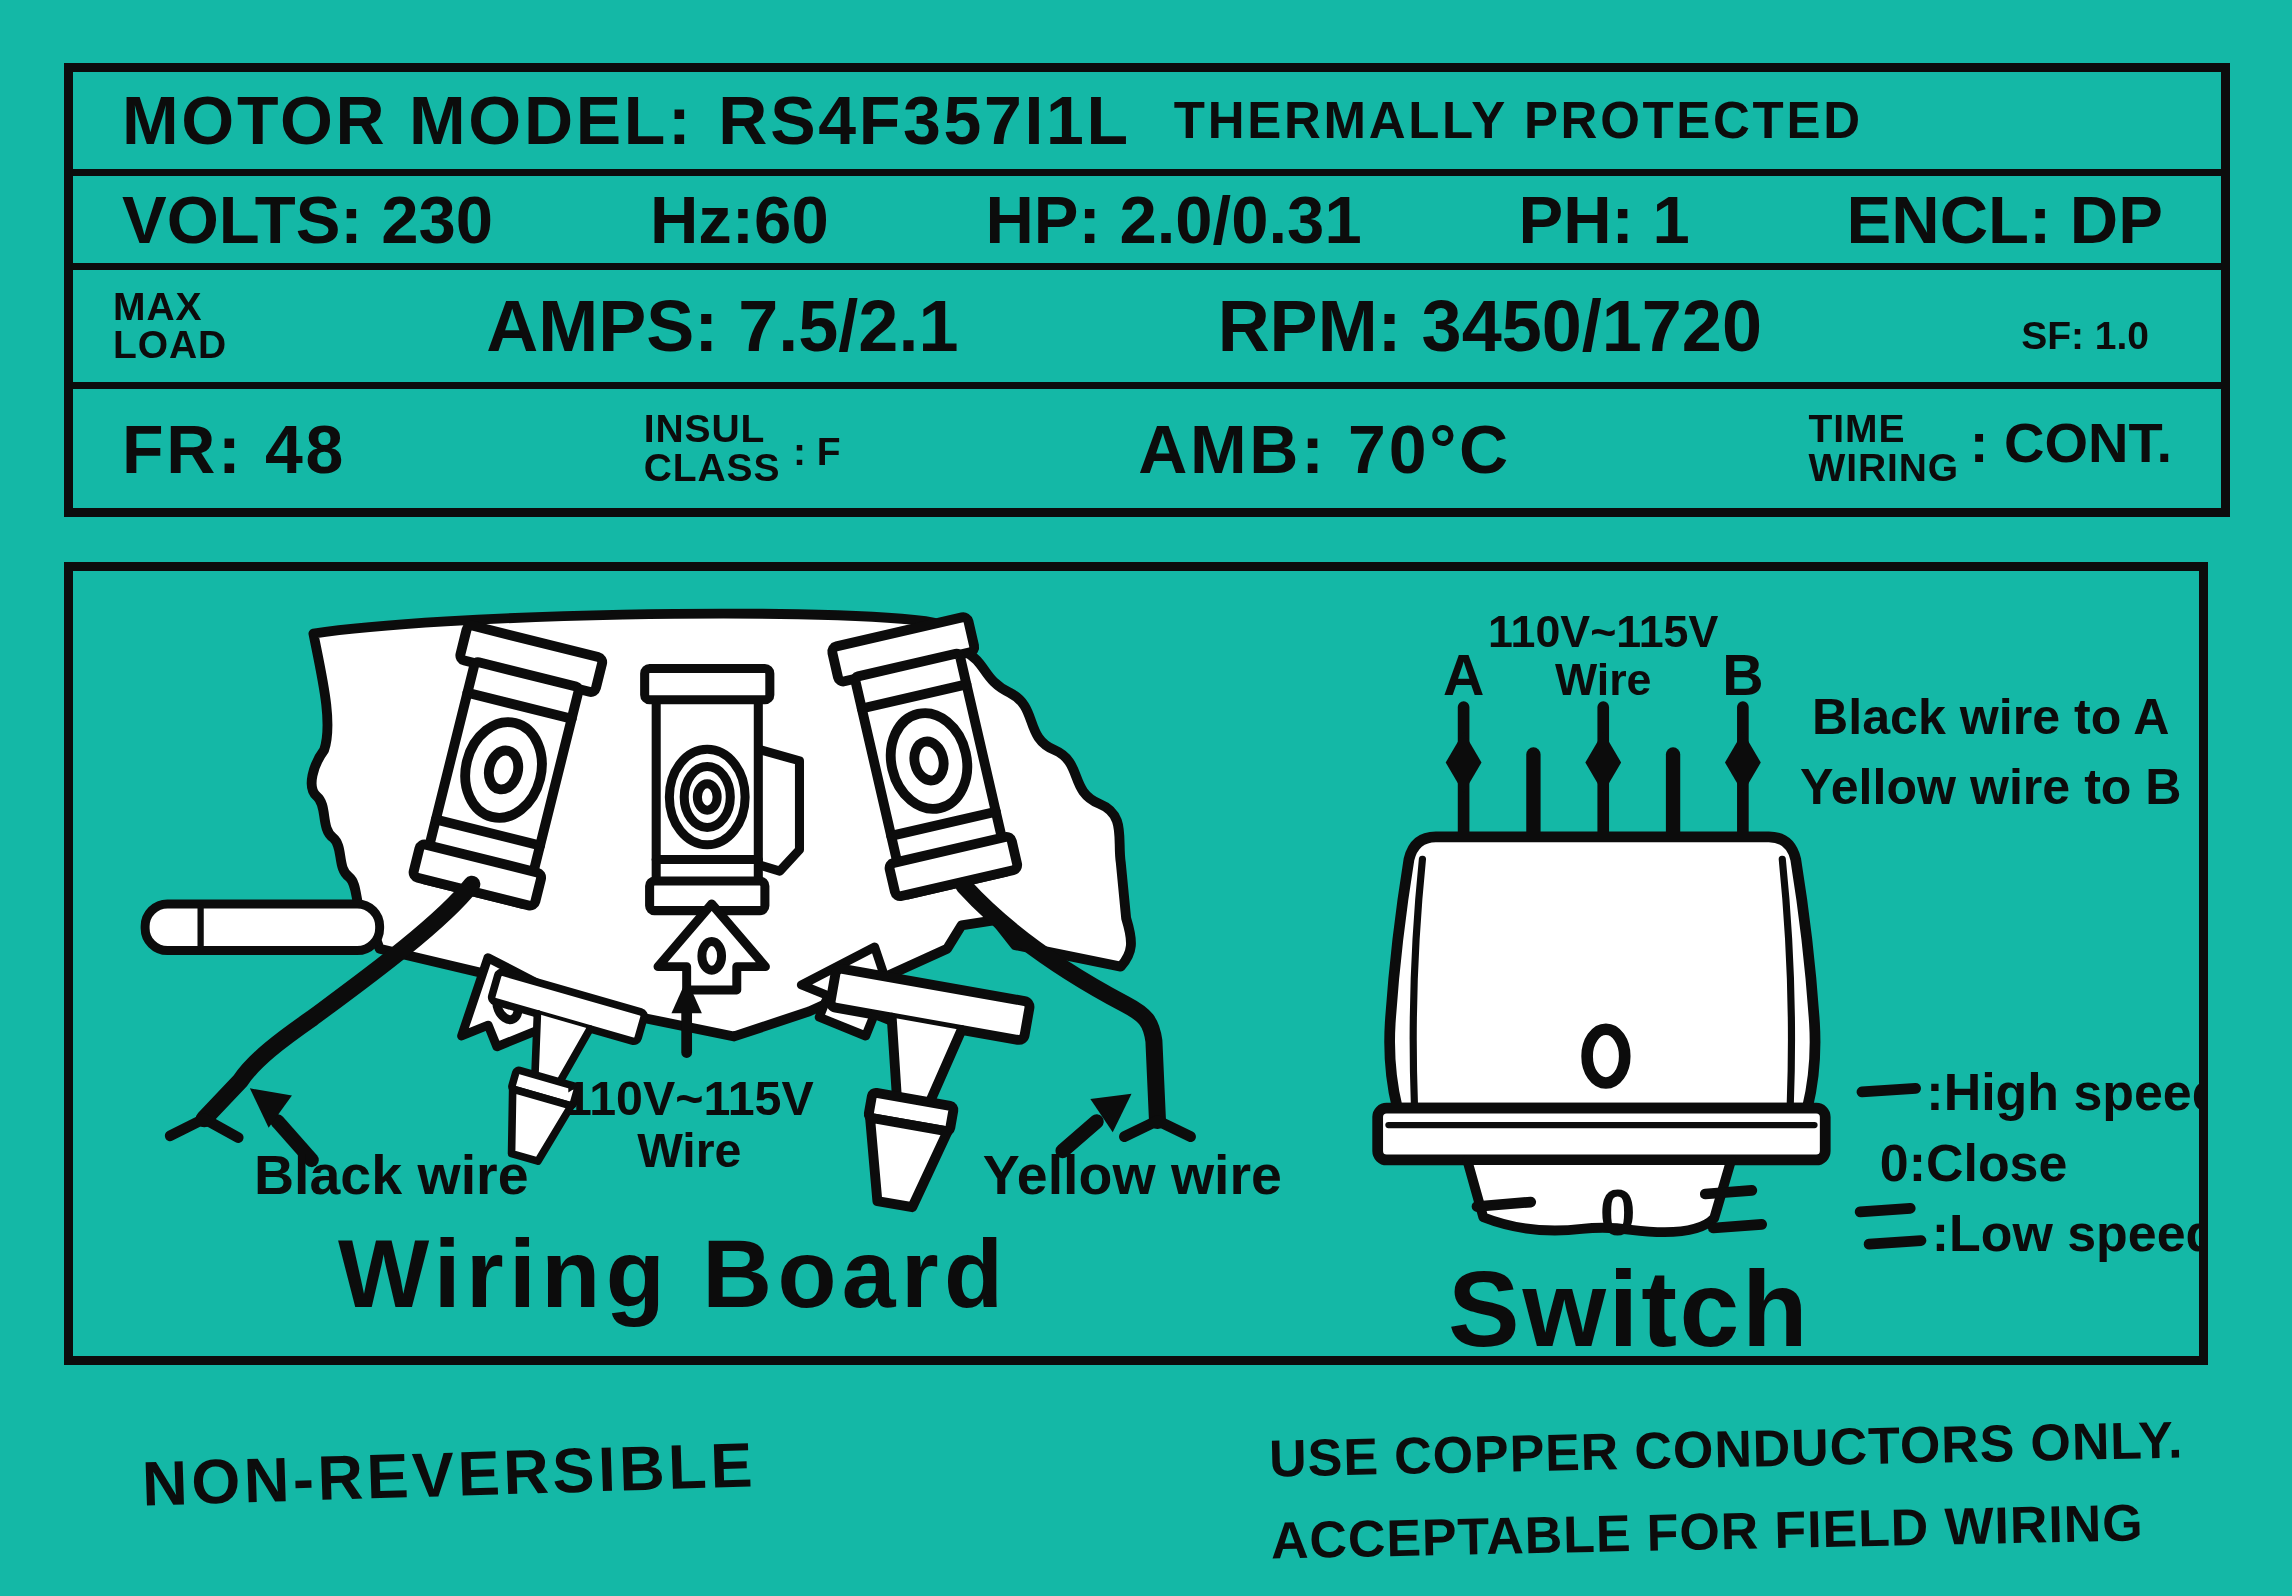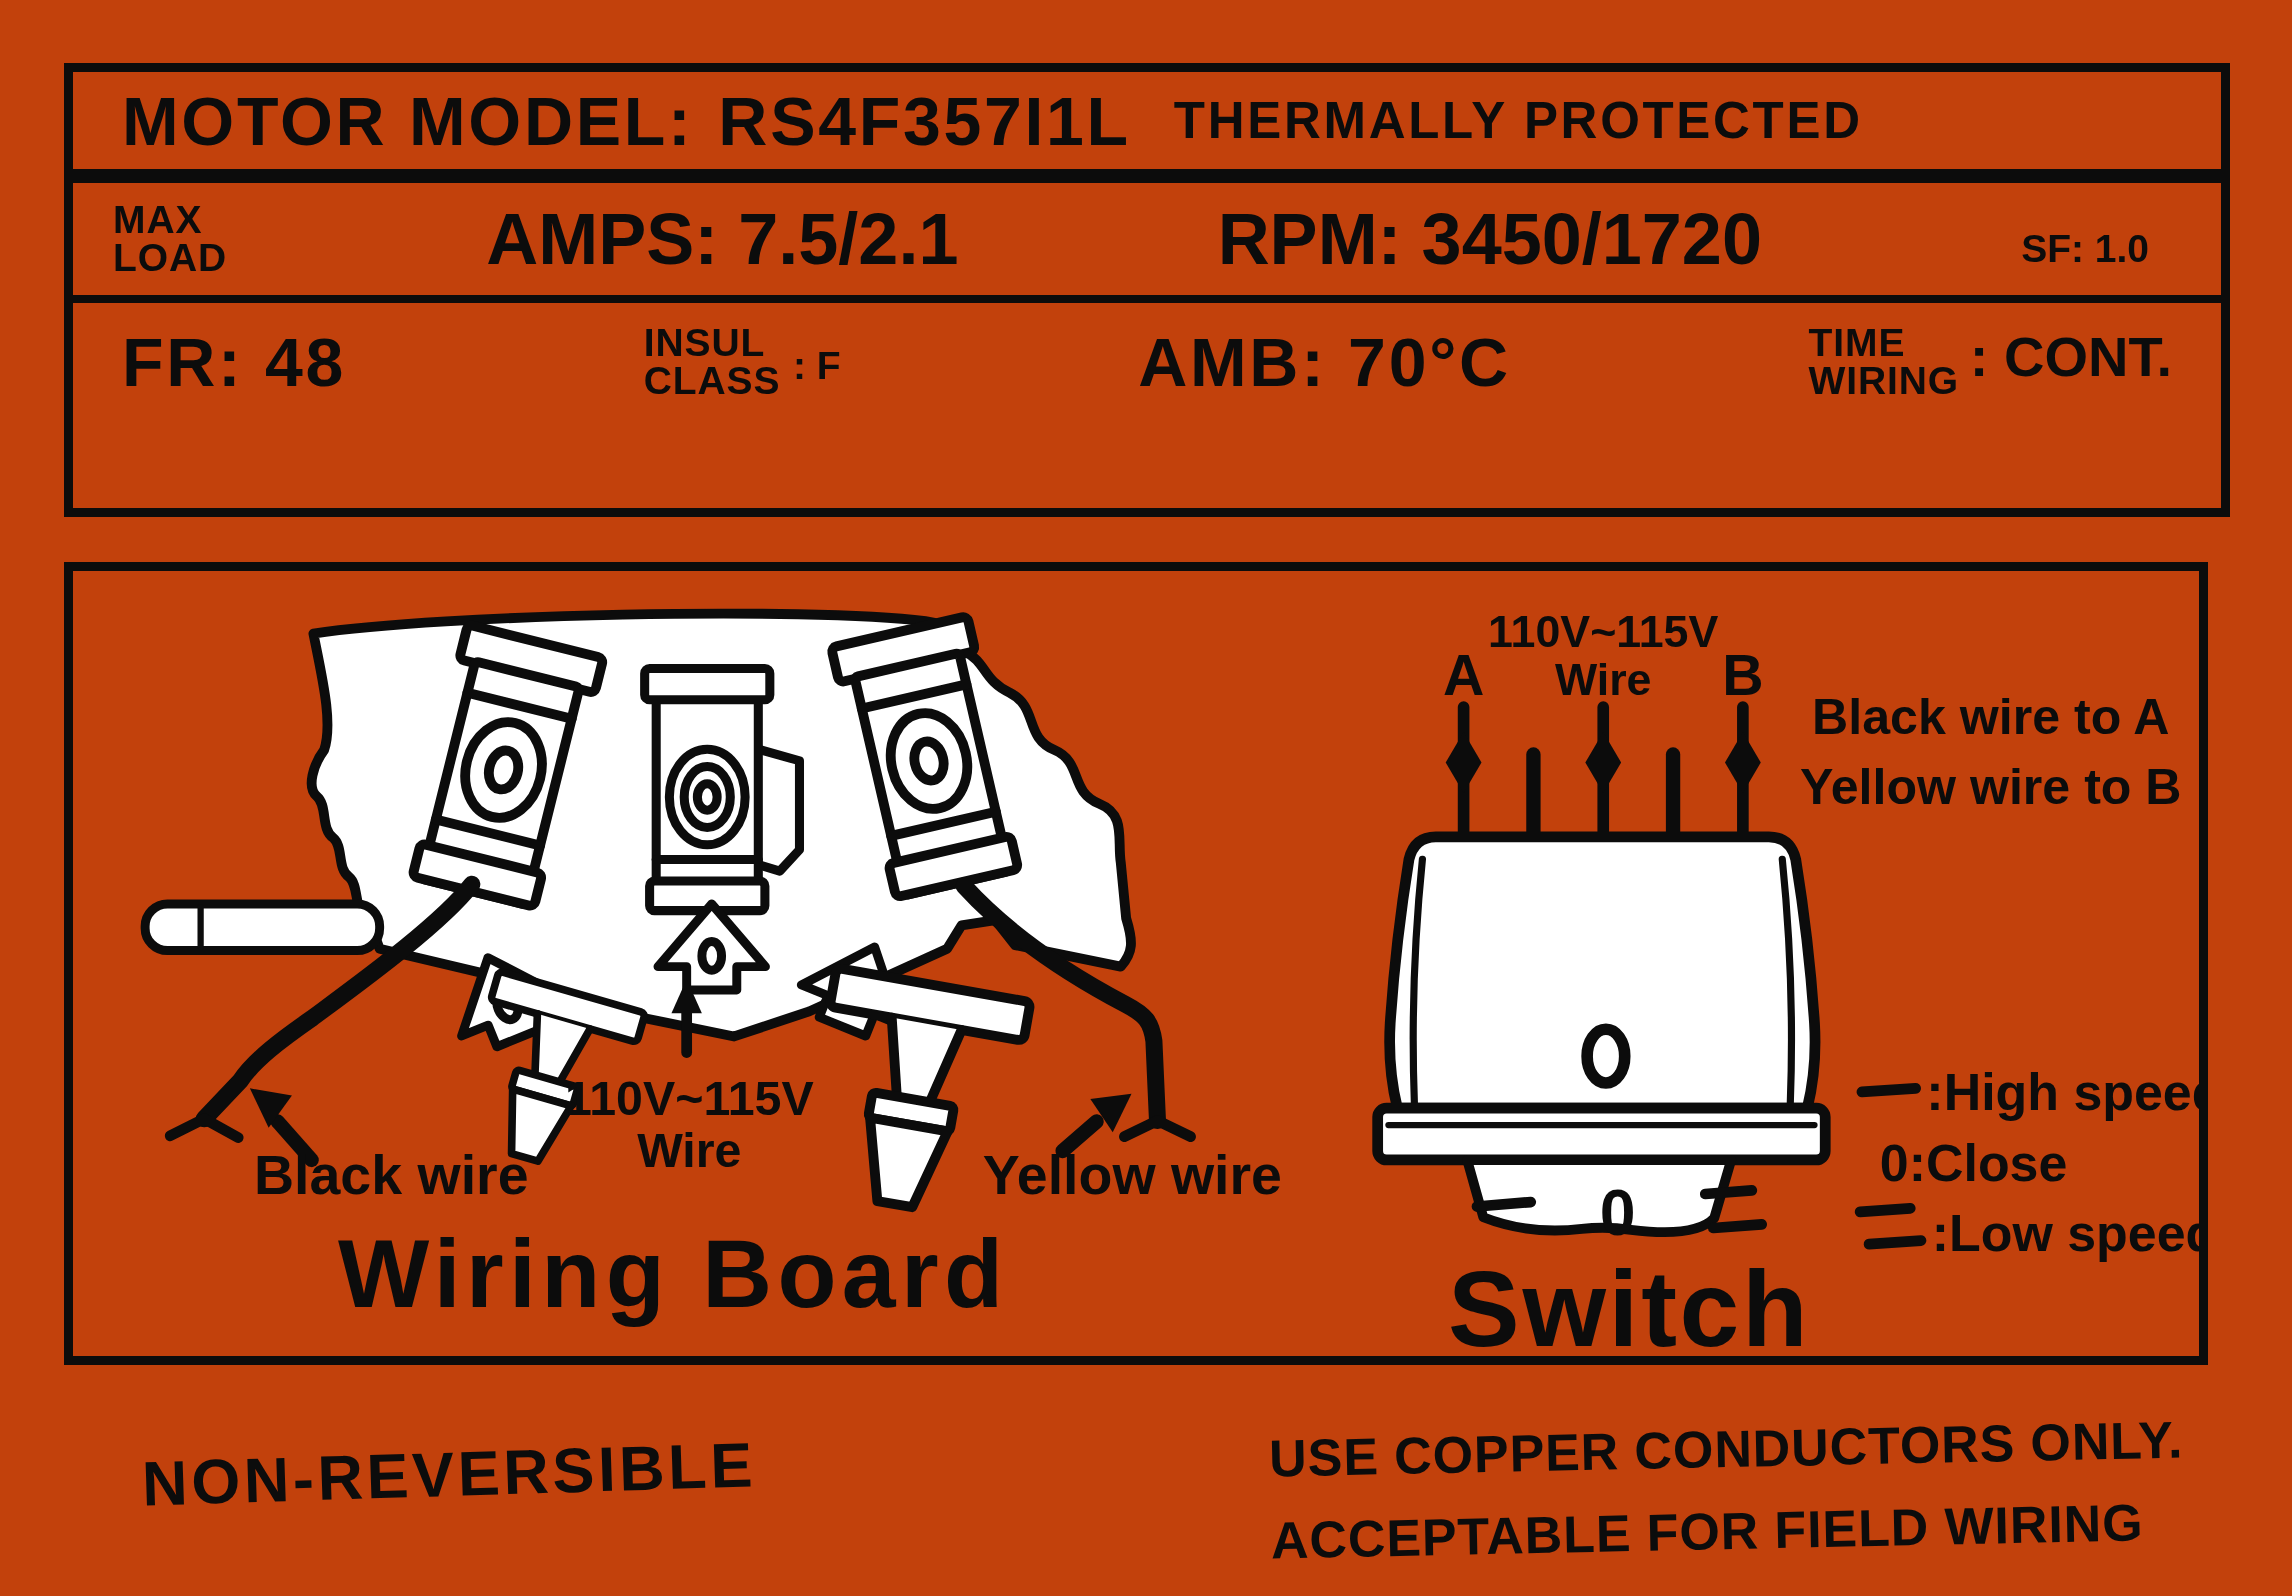--- a/index.html
+++ b/index.html
@@ -1,16 +1,16 @@
 <!DOCTYPE html>
 <html style="font-size:14.3px"><head>
 <meta charset="utf-8">
 <style>
   html,body{margin:0;padding:0;background:#ffffff;}
-  .page{position:relative;width:2293px;height:1597px;background:#c2410c;overflow:hidden;
+  .page{position:relative;width:2293px;height:1597px;background:#14b8a6;overflow:hidden;
         font-family:"Liberation Sans",sans-serif;color:#0c0c0c;}
   
   .nameplate{position:absolute;left:64px;top:63px;width:2166px;height:454px;
              border:9px solid #0c0c0c;box-sizing:border-box;display:flex;flex-direction:column;}
   .np-row{display:flex;align-items:center;font-weight:700;white-space:nowrap;}
   .np-sep{height:7.2px;background:#0c0c0c;flex:0 0 auto;}
   .r1{height:97px;padding-left:49px;}
   .r2{height:87px;padding:0 58px 0 49px;justify-content:space-between;font-size:67px;}
   .r3{height:112px;padding:0 72px 0 40px;justify-content:space-between;border-radius:20px;}
   .r4{height:119px;padding:0 49px 0 49px;justify-content:space-between;}
@@ -38,20 +38,27 @@
 
 <div class="page">
 
   <section class="nameplate">
     <div class="np-row r1">
       <span class="big">MOTOR MODEL:</span>
       <span class="big" style="margin-left:25px">RS4F357I1L</span>
       <span class="med" style="margin-left:43px">THERMALLY PROTECTED</span>
     </div>
     <div class="np-sep"></div>
+    <div class="np-row r2">
+      <span>VOLTS: 230</span>
+      <span>Hz:60</span>
+      <span>HP: 2.0/0.31</span>
+      <span>PH: 1</span>
+      <span>ENCL: DP</span>
+    </div>
     <div class="np-sep"></div>
     <div class="np-row r3">
       <span class="stack">
         <span>MAX</span>
         <span>LOAD</span>
       </span>
       <span class="v80">AMPS: 7.5/2.1</span>
       <span class="v80">RPM: 3450/1720</span>
       <span class="v68">SF: 1.0</span>
     </div>

